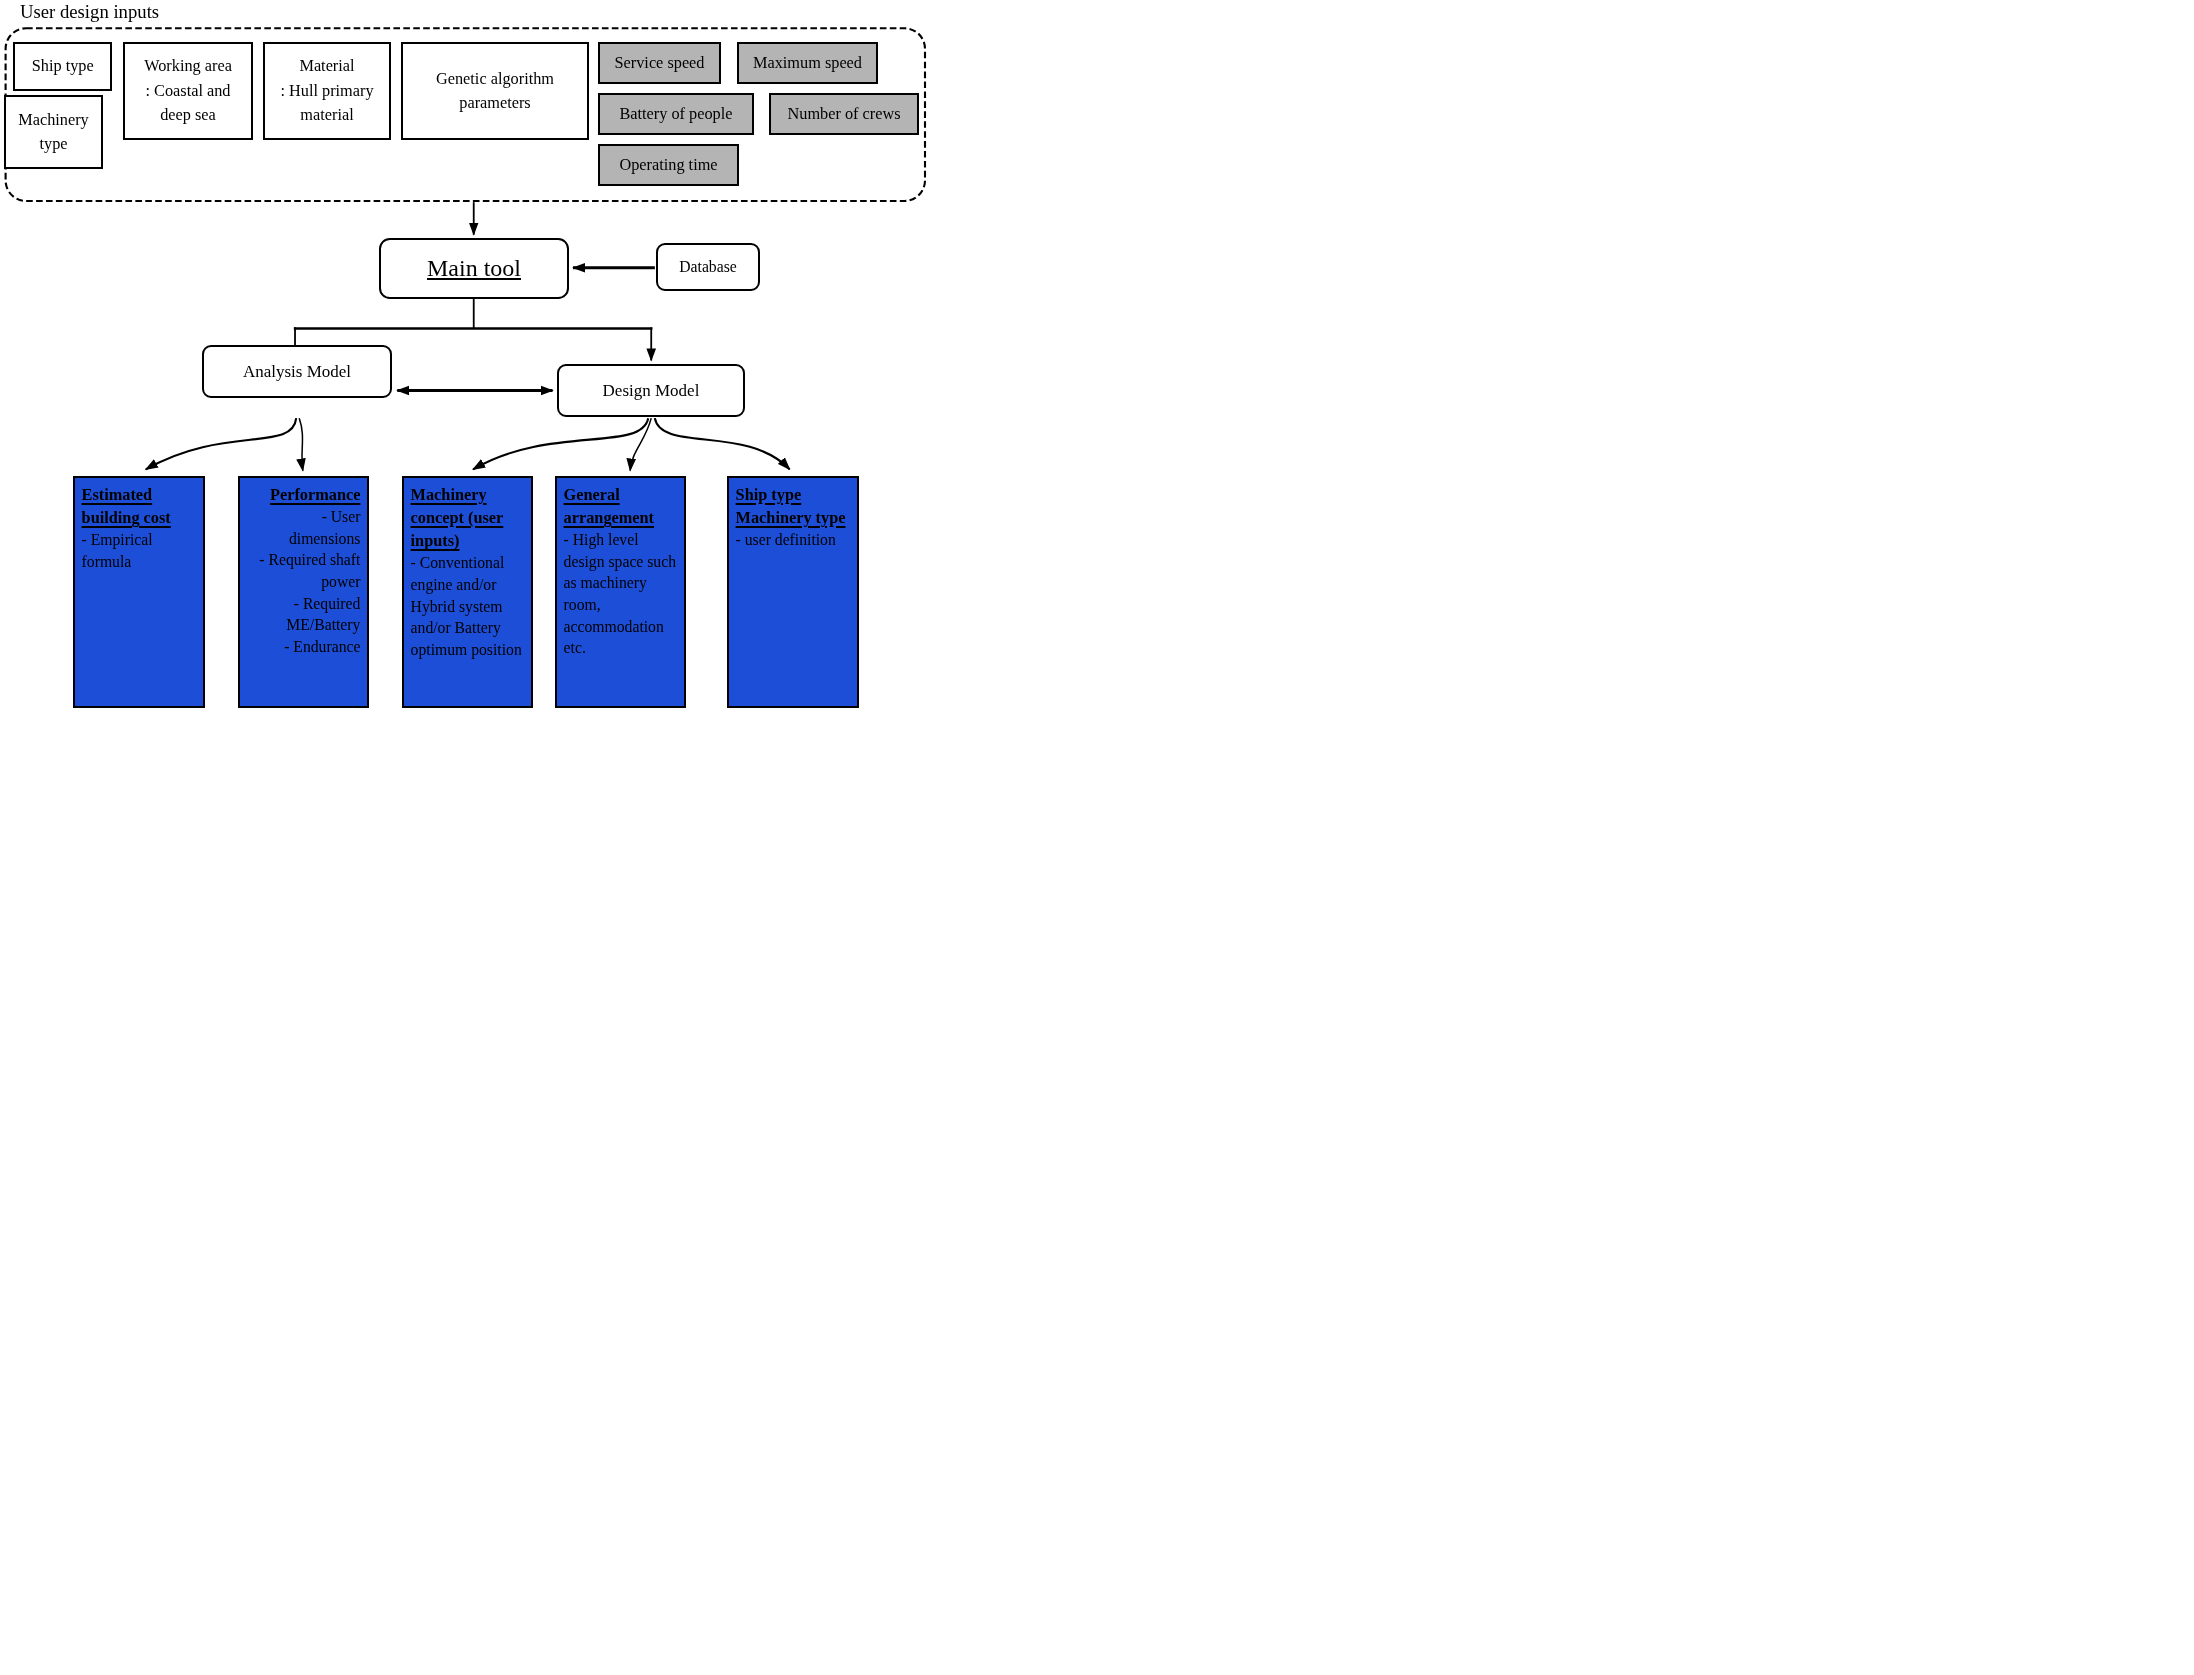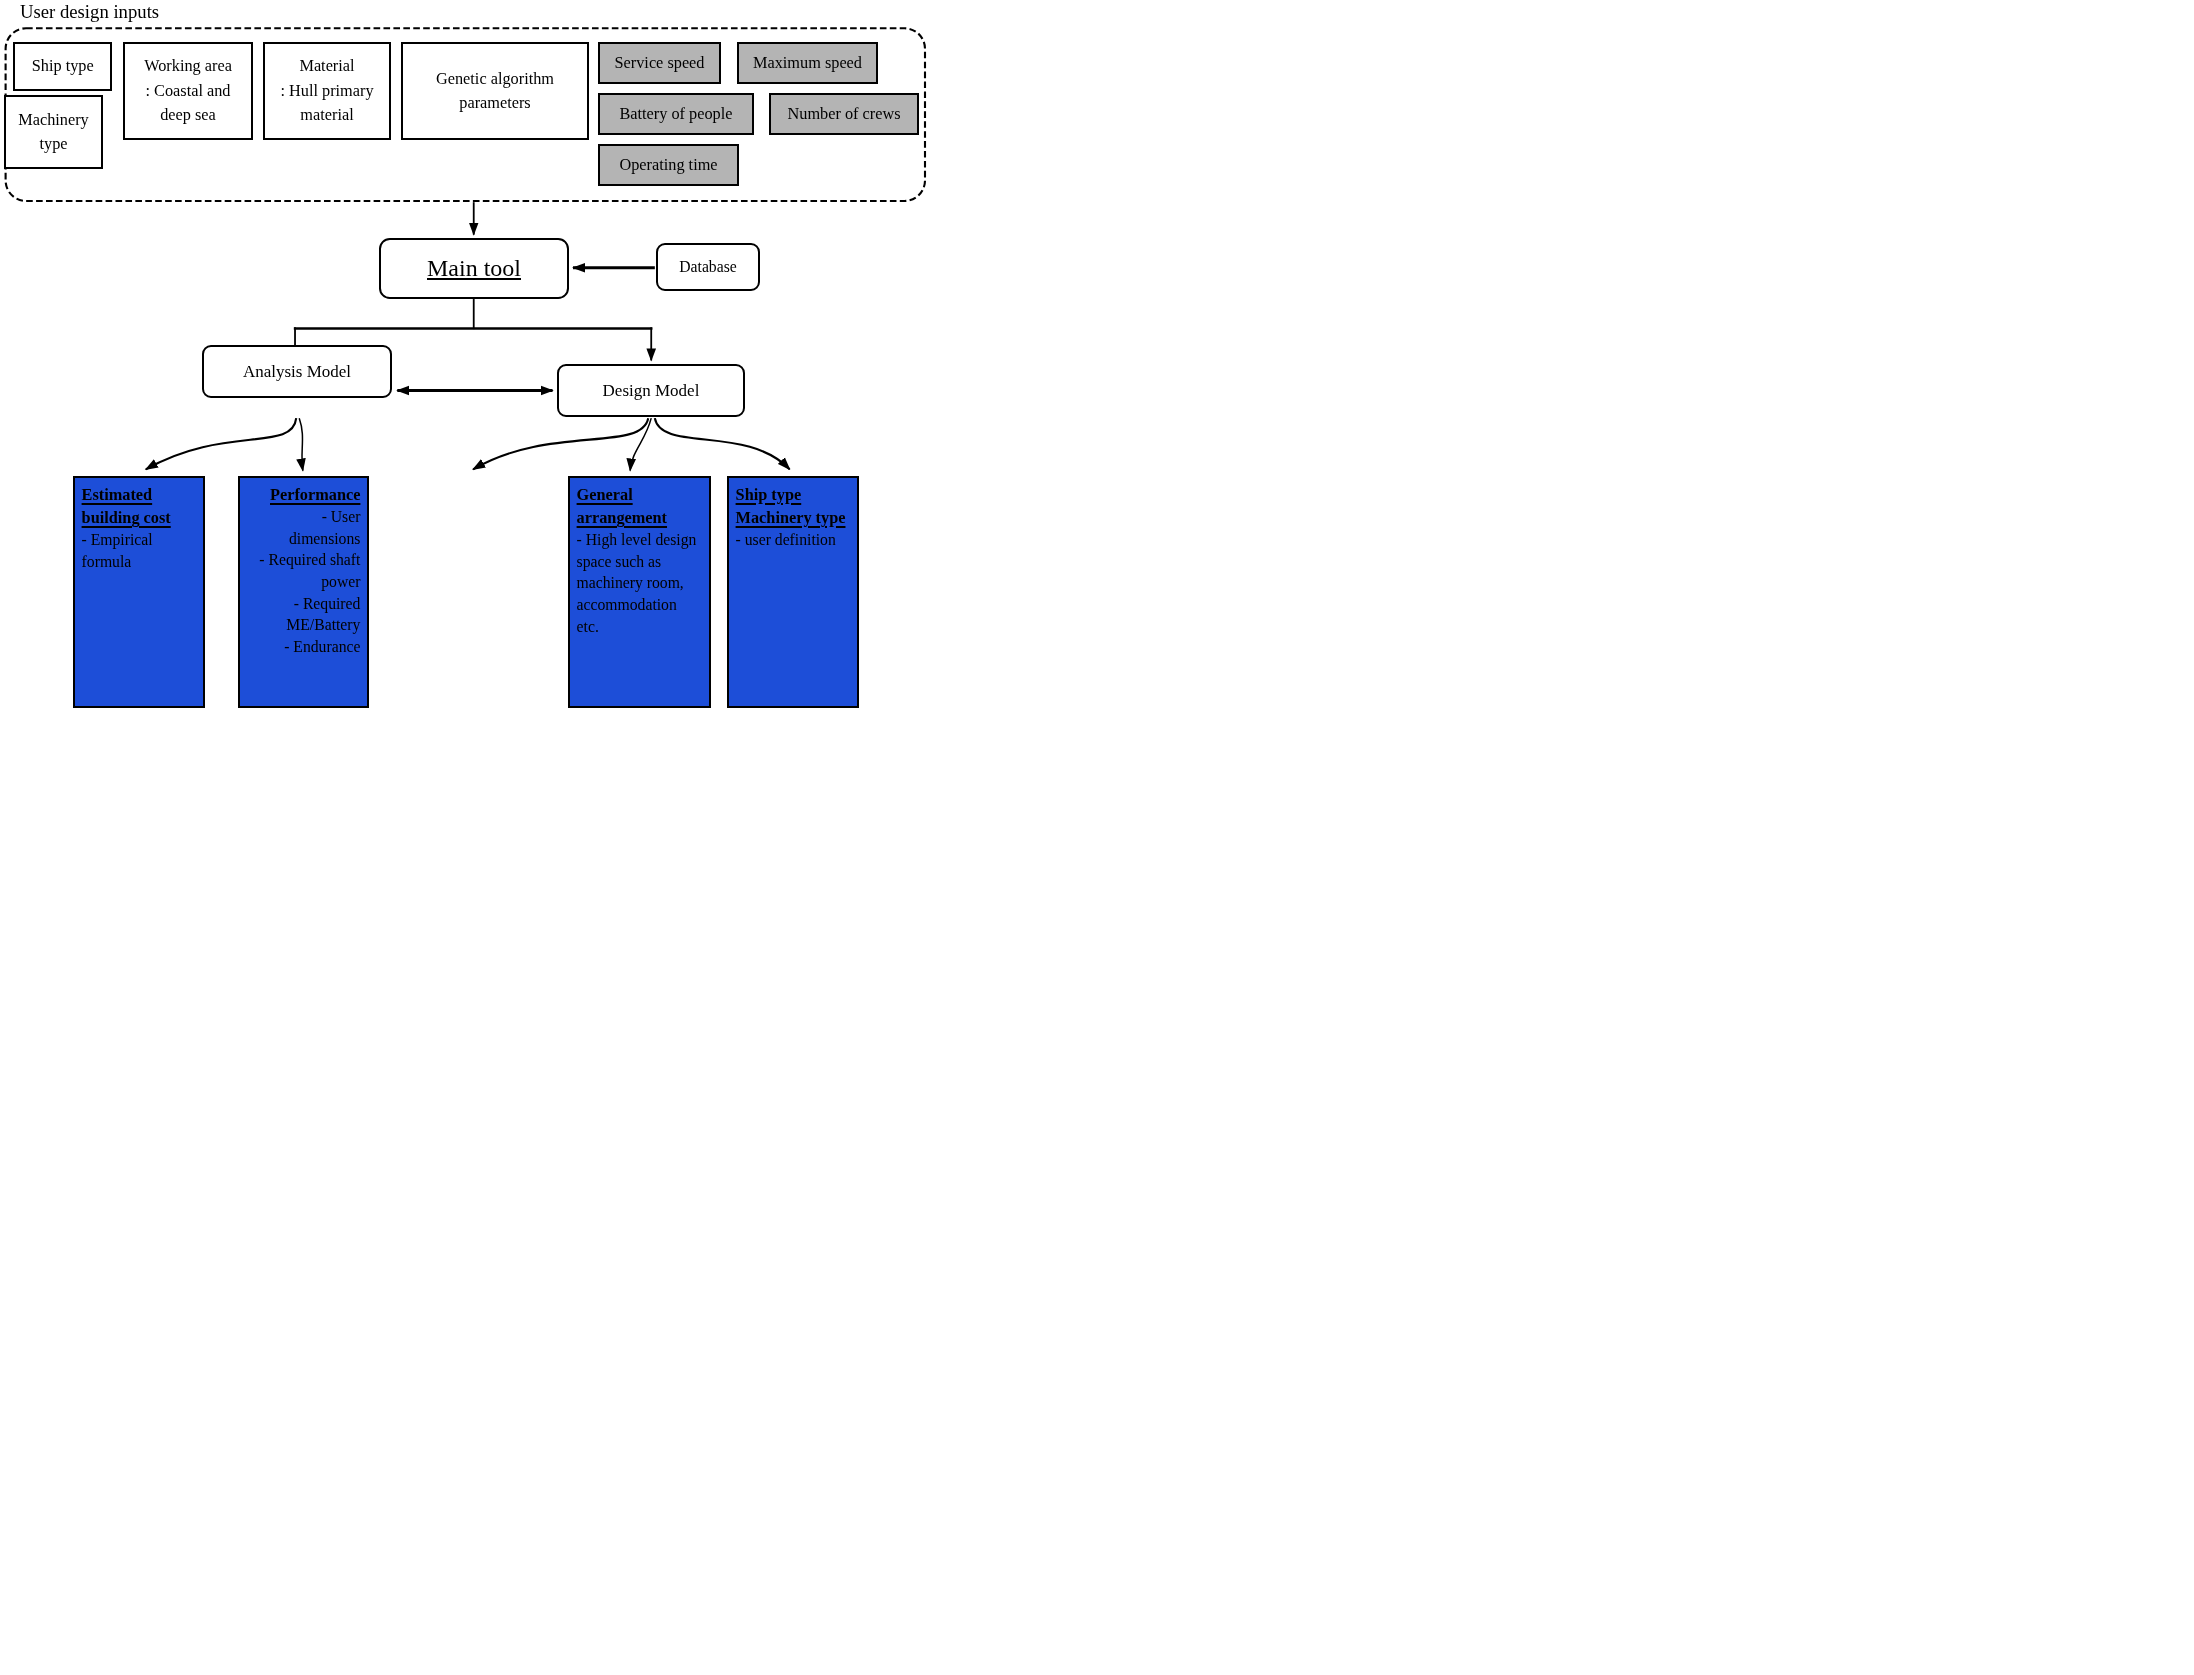--- a/index.html
+++ b/index.html
@@ -28,21 +28,21 @@
   #database       {left:656px;top:243px; width:104px; height:48px; border-radius:9px;font-size:15.7px;}
   #analysis-model {left:202px; top:345px; width:190px; height:53px; border-radius:9px;font-size:17px;}
   #design-model   {left:557px; top:364px; width:188px; height:53px; border-radius:9px;font-size:17px;}
   .obox{border:2.1px solid #000;background:#1d4ed8;padding:4.8px 6.6px;font-size:15.7px;line-height:1.38;
         overflow-wrap:break-word;z-index:2;top:476px;height:232px;}
   .obox-title{font-weight:bold;text-decoration:underline;text-decoration-thickness:1.5px;
               text-underline-offset:3px;font-size:16.3px;line-height:1.42;}
   #obox-1{left:73px; width:132px;}
   #obox-2{left:238px; width:131px;text-align:right;}
   #obox-3{left:402px; width:131px;}
-  #obox-4{left:568px; width:143px;}
+  #obox-4{left:555px; width:131px;}
   #obox-5{left:727px;width:132px;}
   .stroke{stroke:#000;fill:none;}
 </style>
 </head>
 <body>
 
 <div class="canvas">
 
   <svg class="overlay" viewBox="0 0 1545 1180" xmlns="http://www.w3.org/2000/svg">
     <defs>
@@ -102,20 +102,24 @@
   </div>
 
   <div class="abs obox" id="obox-2">
     <div class="obox-title">Performance</div>
     <div class="obox-item">- User dimensions</div>
     <div class="obox-item">- Required shaft power</div>
     <div class="obox-item">- Required ME/Battery</div>
     <div class="obox-item">- Endurance</div>
   </div>
 
+  <div class="abs obox" id="obox-3">
+    <div class="obox-title">Machinery concept (user inputs)</div>
+    <div class="obox-item">- Conventional engine and/or Hybrid system and/or Battery optimum position</div>
+  </div>
 
   <div class="abs obox" id="obox-4">
     <div class="obox-title">General arrangement</div>
     <div class="obox-item">- High level design space such as machinery room, accommodation etc.</div>
   </div>
 
   <div class="abs obox" id="obox-5">
     <div class="obox-title">Ship type Machinery type</div>
     <div class="obox-item">- user definition</div>
   </div>

